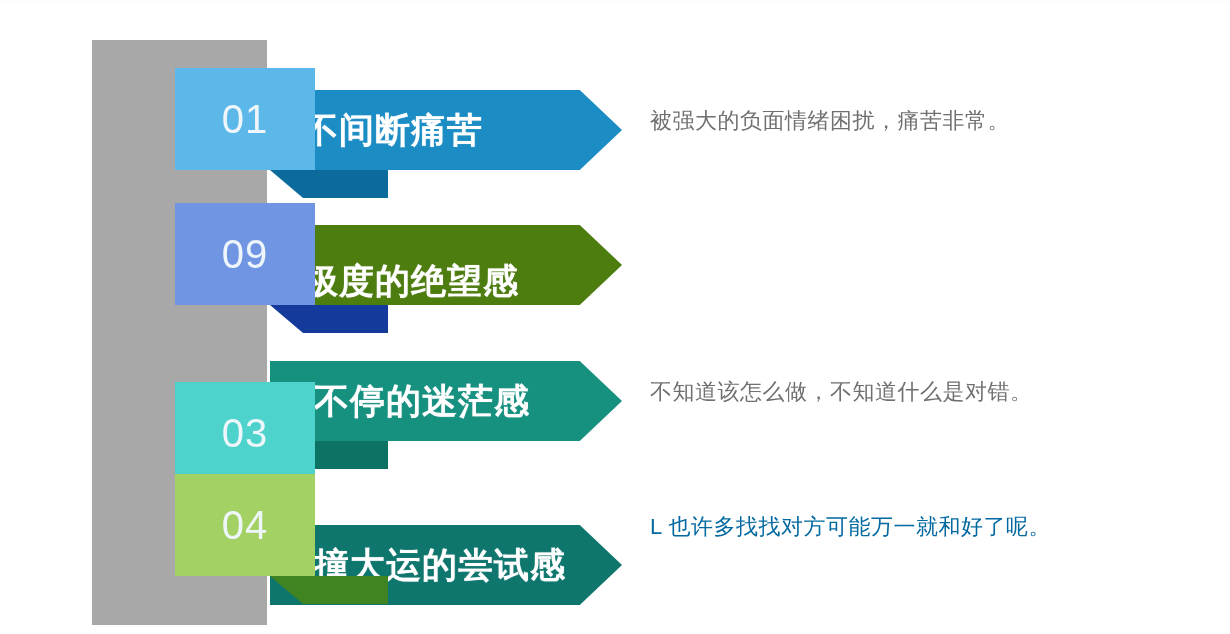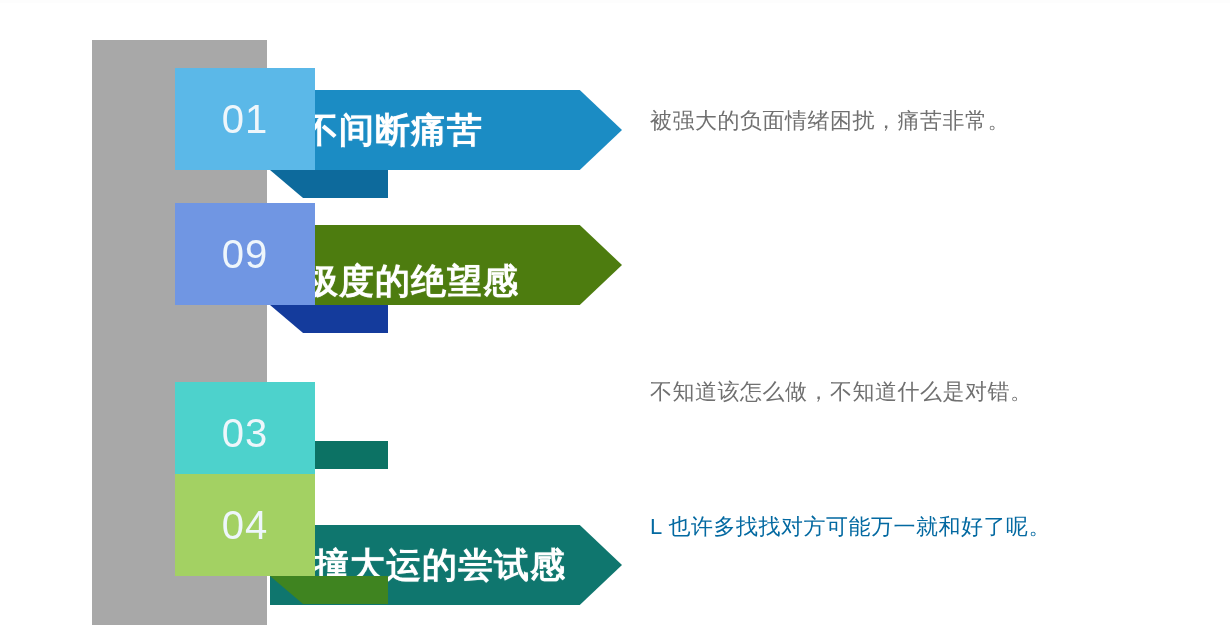--- a/index.html
+++ b/index.html
@@ -132,20 +132,23 @@
     <div class="arrow" style="background: #4d7c0f; align-items: flex-end;">
       <span class="arrow-title">极度的绝望感</span>
     </div>
     <div class="fold" style="background: rgb(20, 59, 156);"></div>
     <div class="num-chip" style="background: rgb(112, 150, 227);">
       <span class="num">09</span>
     </div>
   </div>
 
   <div class="row row-3">
+    <div class="arrow" style="background: rgb(22, 144, 127);">
+      <span class="arrow-title">不停的迷茫感</span>
+    </div>
     <div class="fold" style="background: rgb(12, 114, 100);"></div>
     <div class="num-chip" style="background: rgb(77, 210, 204); margin-top: 43px;">
       <span class="num">03</span>
     </div>
     <div class="desc" style="color: rgb(112, 112, 112);">不知道该怎么做，不知道什么是对错。</div>
   </div>
 
   <div class="row row-4">
     <div class="arrow" style="background: #0f766e; margin-top: 29px;">
       <span class="arrow-title">撞大运的尝试感</span>

